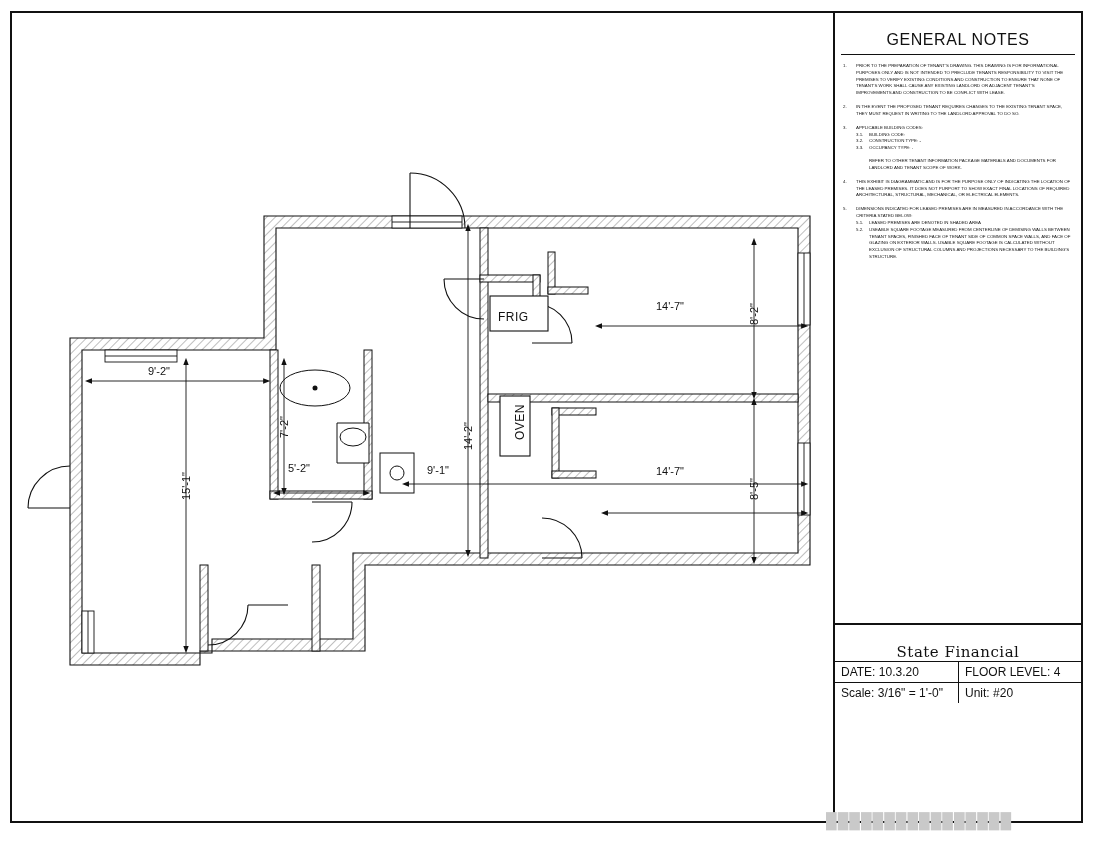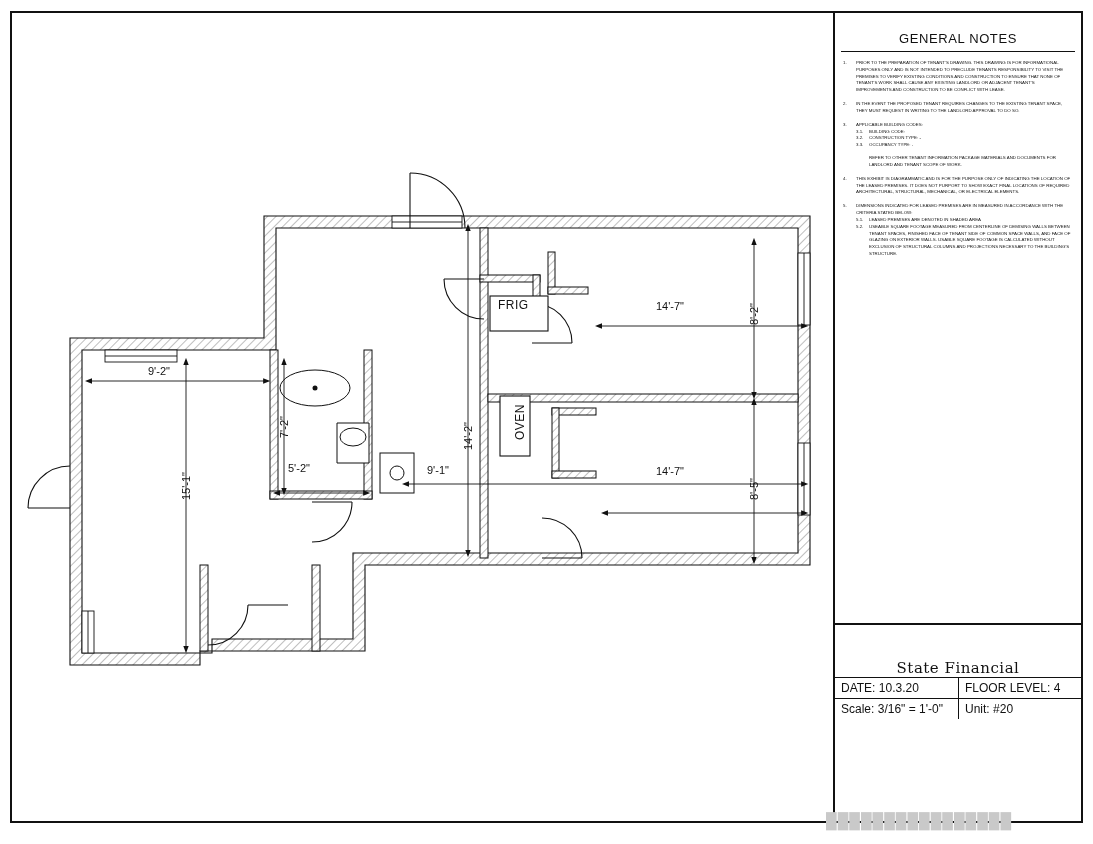--- a/index.html
+++ b/index.html
@@ -30,21 +30,21 @@
     background: #111;
   }
   .notes-panel {
     position: absolute;
     left: 835px; top: 13px;
     width: 246px; height: 610px;
     background: #fff;
   }
   .notes-title {
     text-align: center;
-    font-size: 13px;
+    font-size: 16px;
     letter-spacing: .6px;
     padding-top: 18px;
     color: #111;
   }
   .notes-rule {
     margin: 5px 6px 0 6px;
     height: 1px;
     background: #111;
   }
   .notes-body {
@@ -67,21 +67,20 @@
   .tb-box {
     position: absolute;
     left: 835px; top: 623px;
     width: 246px; height: 200px;
     border-top: 2px solid #111;
   }
   .tb-company {
     text-align: center;
     padding-top: 18px;
     color: #111;
-    margin-top: 16px;
   }
   .tb-company .cname {
     font-family: "DejaVu Serif", serif;
     font-size: 15px;
     letter-spacing: .5px;
   }
   .tb-addr {
     text-align: center;
     font-size: 9.5px;
     line-height: 1.45;
@@ -295,21 +294,21 @@
       <line x1="590" y1="313" x2="790" y2="313" marker-start="url(#arrL)" marker-end="url(#arrR)"></line>
 
       <line x1="742" y1="232" x2="742" y2="380" marker-start="url(#arrL)" marker-end="url(#arrR)"></line>
 
       <line x1="596" y1="500" x2="790" y2="500" marker-start="url(#arrL)" marker-end="url(#arrR)"></line>
 
       <line x1="742" y1="392" x2="742" y2="545" marker-start="url(#arrL)" marker-end="url(#arrR)"></line>
     </g>
   </svg>
 
-  <div class="roomtag" style="left:498px; top:298px;">FRIG</div>
+  <div class="roomtag" style="left:498px; top:310px;">FRIG</div>
   <div class="roomtag rot90" style="left:513px; top:440px;">OVEN</div>
 
   <div class="dimlabel" style="left:148px; top:365px;">9'-2"</div>
   <div class="dimlabel rot90" style="left:180px; top:500px;">15'-1"</div>
   <div class="dimlabel rot90" style="left:278px; top:438px;">7'-2"</div>
   <div class="dimlabel" style="left:288px; top:462px;">5'-2"</div>
   <div class="dimlabel rot90" style="left:462px; top:450px;">14'-2"</div>
   <div class="dimlabel" style="left:427px; top:464px;">9'-1"</div>
   <div class="dimlabel" style="left:656px; top:300px;">14'-7"</div>
   <div class="dimlabel rot90" style="left:748px; top:325px;">8'-2"</div>

